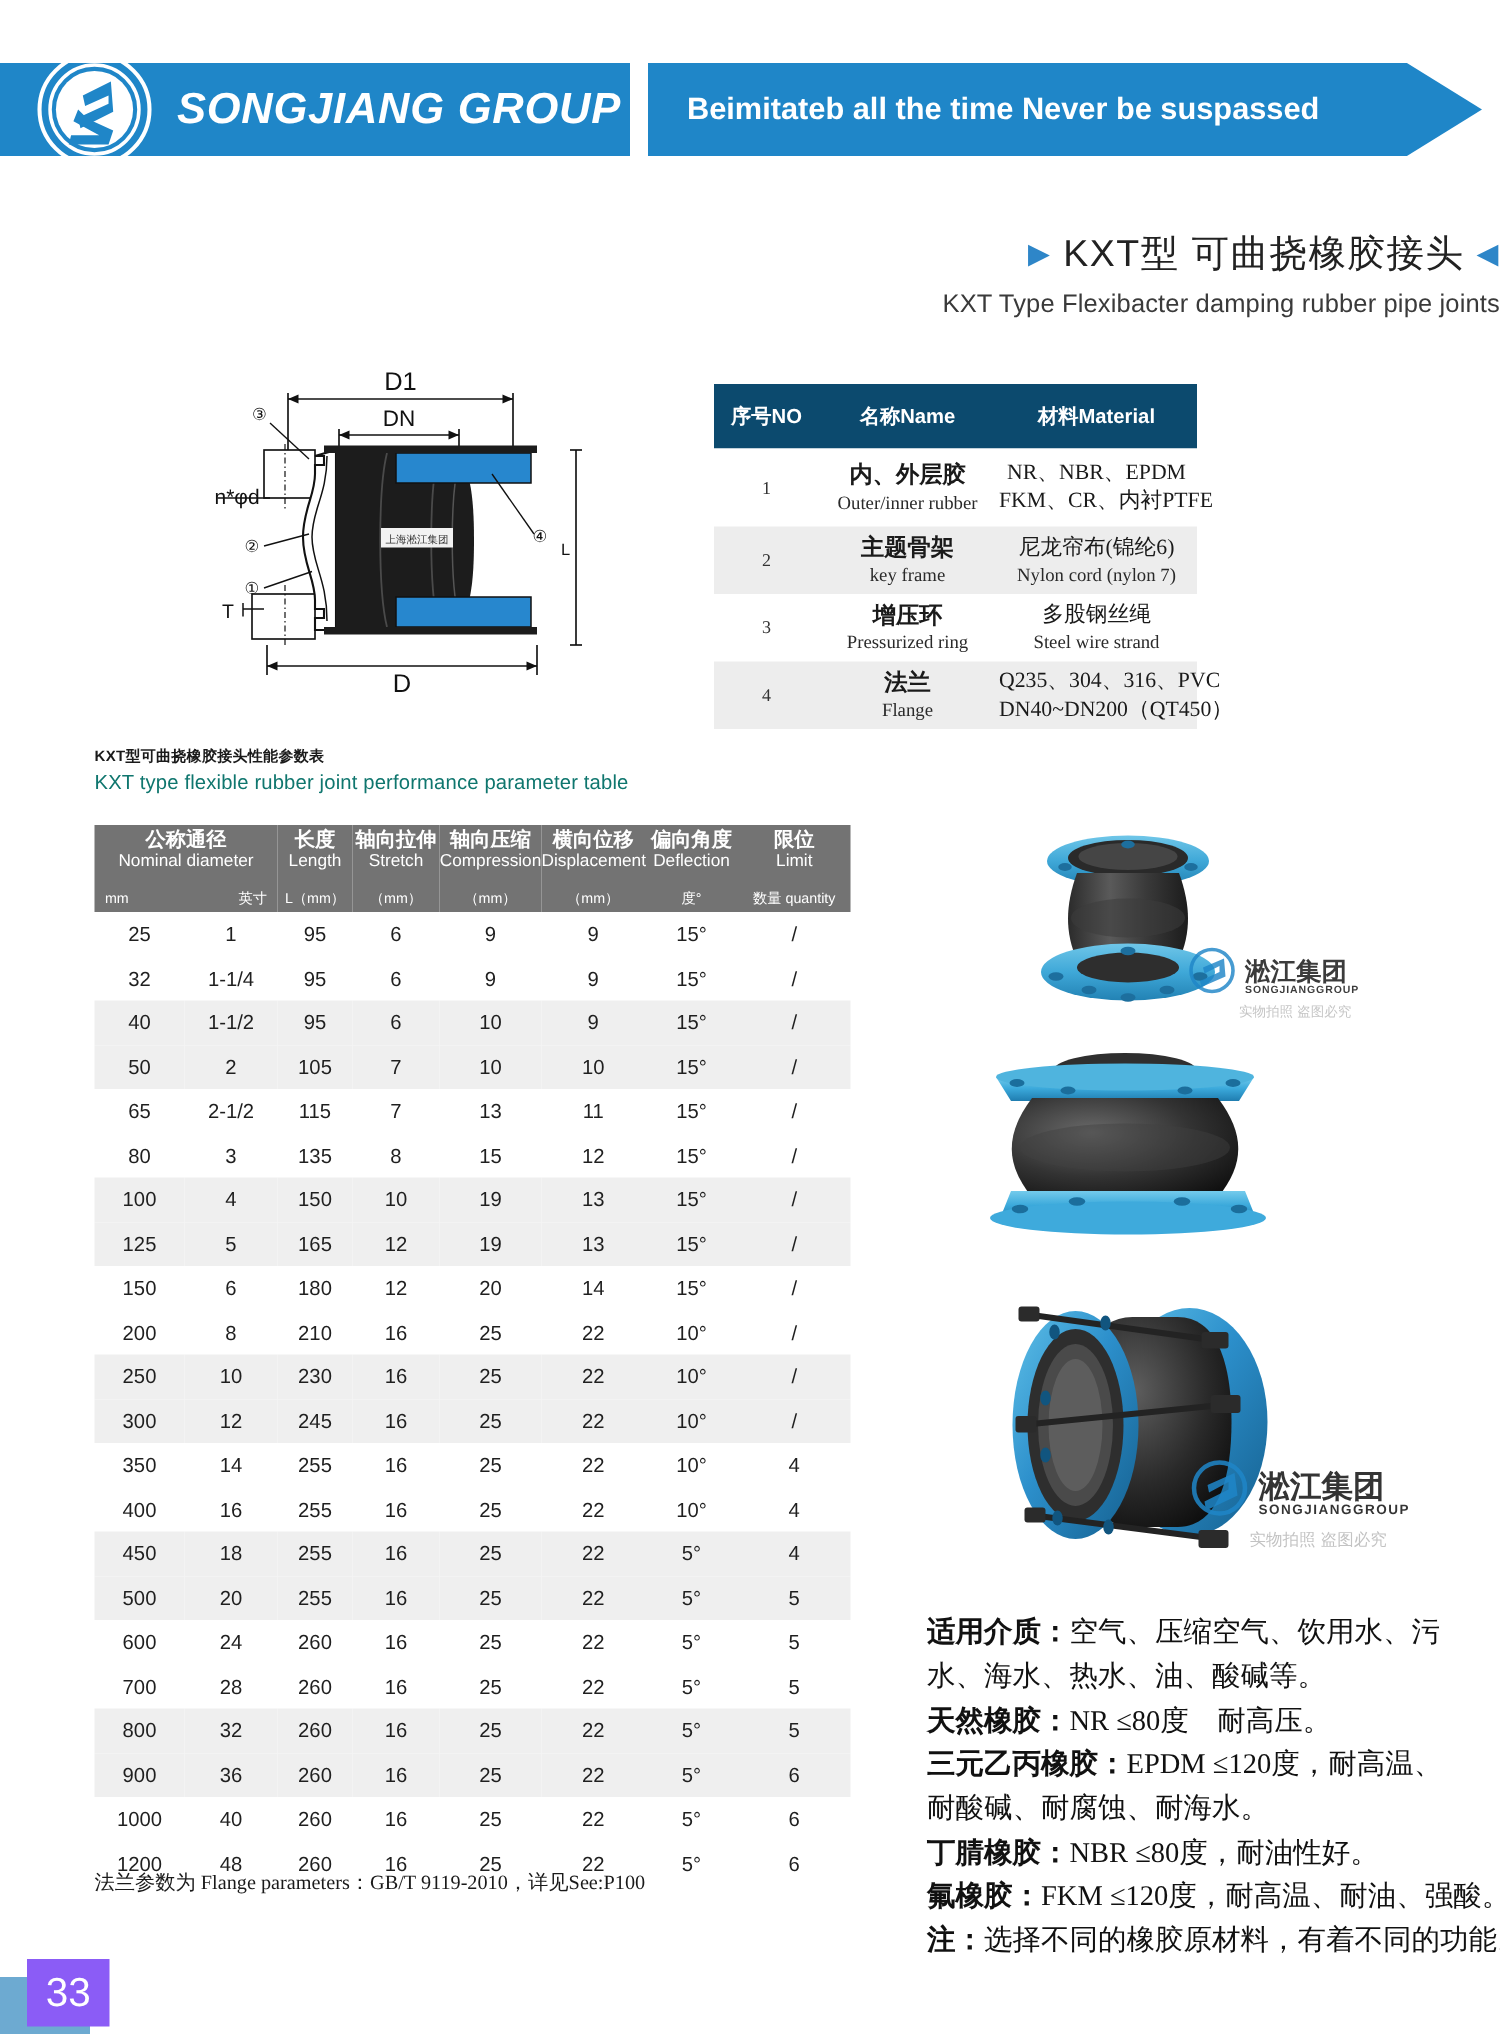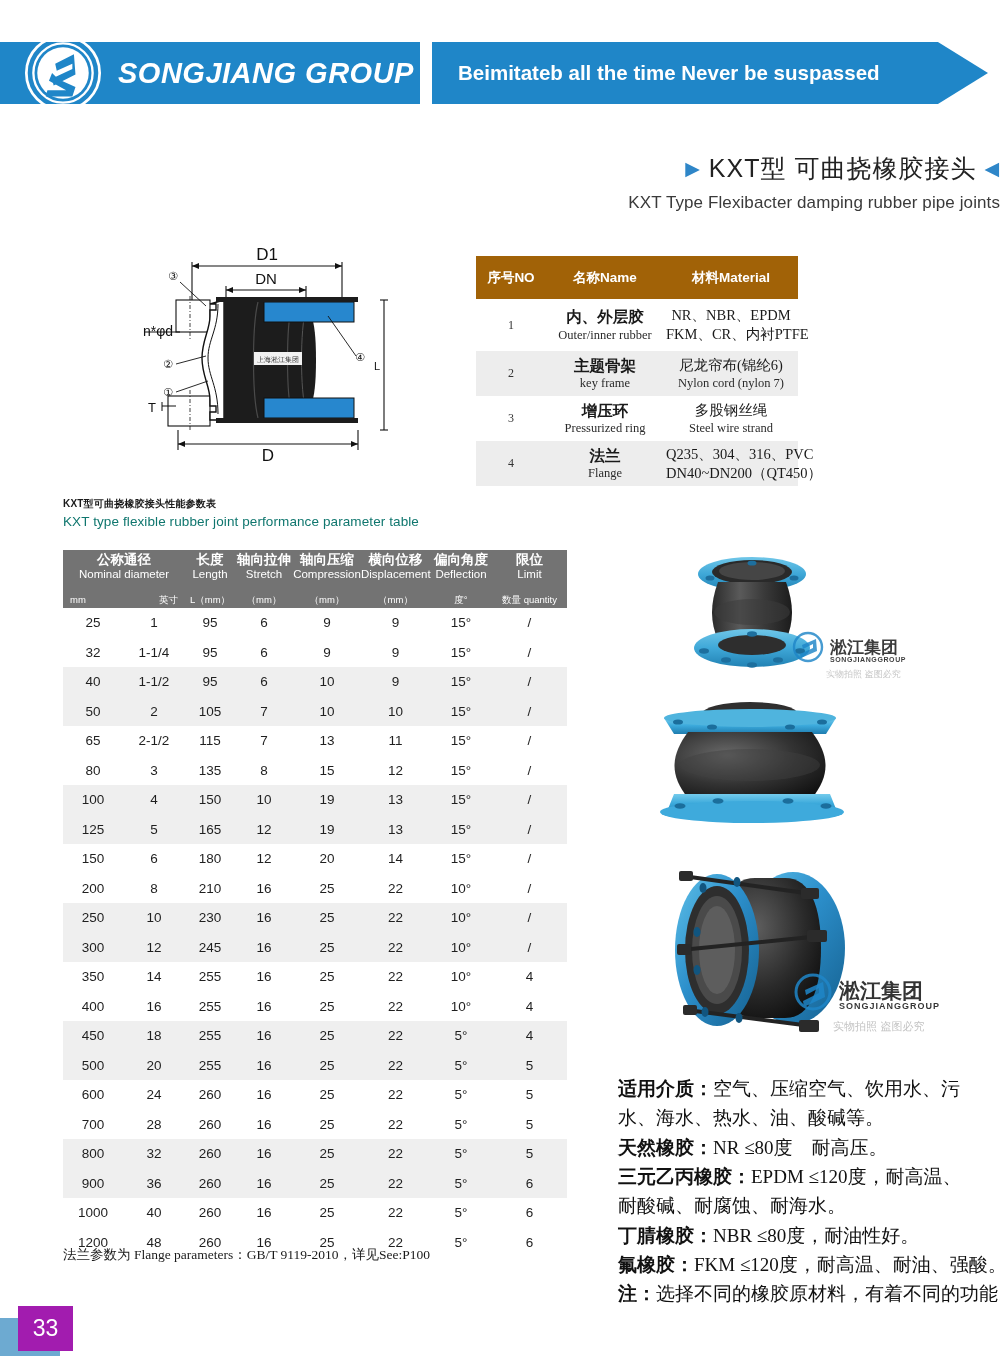--- a/index.html
+++ b/index.html
@@ -96,21 +96,21 @@
 
   
   #materials-table {
     position: absolute;
     left: 476px; top: 256px;
     width: 322px;
     border-collapse: collapse;
     table-layout: fixed;
   }
   #materials-table th {
-    background: #a16207;
+    background: #0c4a6e;
     color: #ffffff;
     font-size: 13.5px;
     font-weight: bold;
     height: 41px;
     text-align: center;
     border: none;
   }
   #materials-table td {
     text-align: center;
     border: none;
@@ -237,23 +237,23 @@
     position: absolute;
     left: 0px; top: 1318px;
     width: 60px; height: 38px;
     background: #1E7CB8;
     opacity: 0.65;
   }
   #page-number {
     position: absolute;
     left: 18px; top: 1306px;
     width: 55px; height: 45px;
-    background: #a21caf;
+    background: #8b5cf6;
     color: #ffffff;
-    font-size: 23px;
+    font-size: 27px;
     line-height: 45px;
     text-align: center;
     font-weight: normal;
   }
 </style>
 </head>
 <body>
 
 <div id="top-banner">
   <div class="banner-bar-left"></div>

